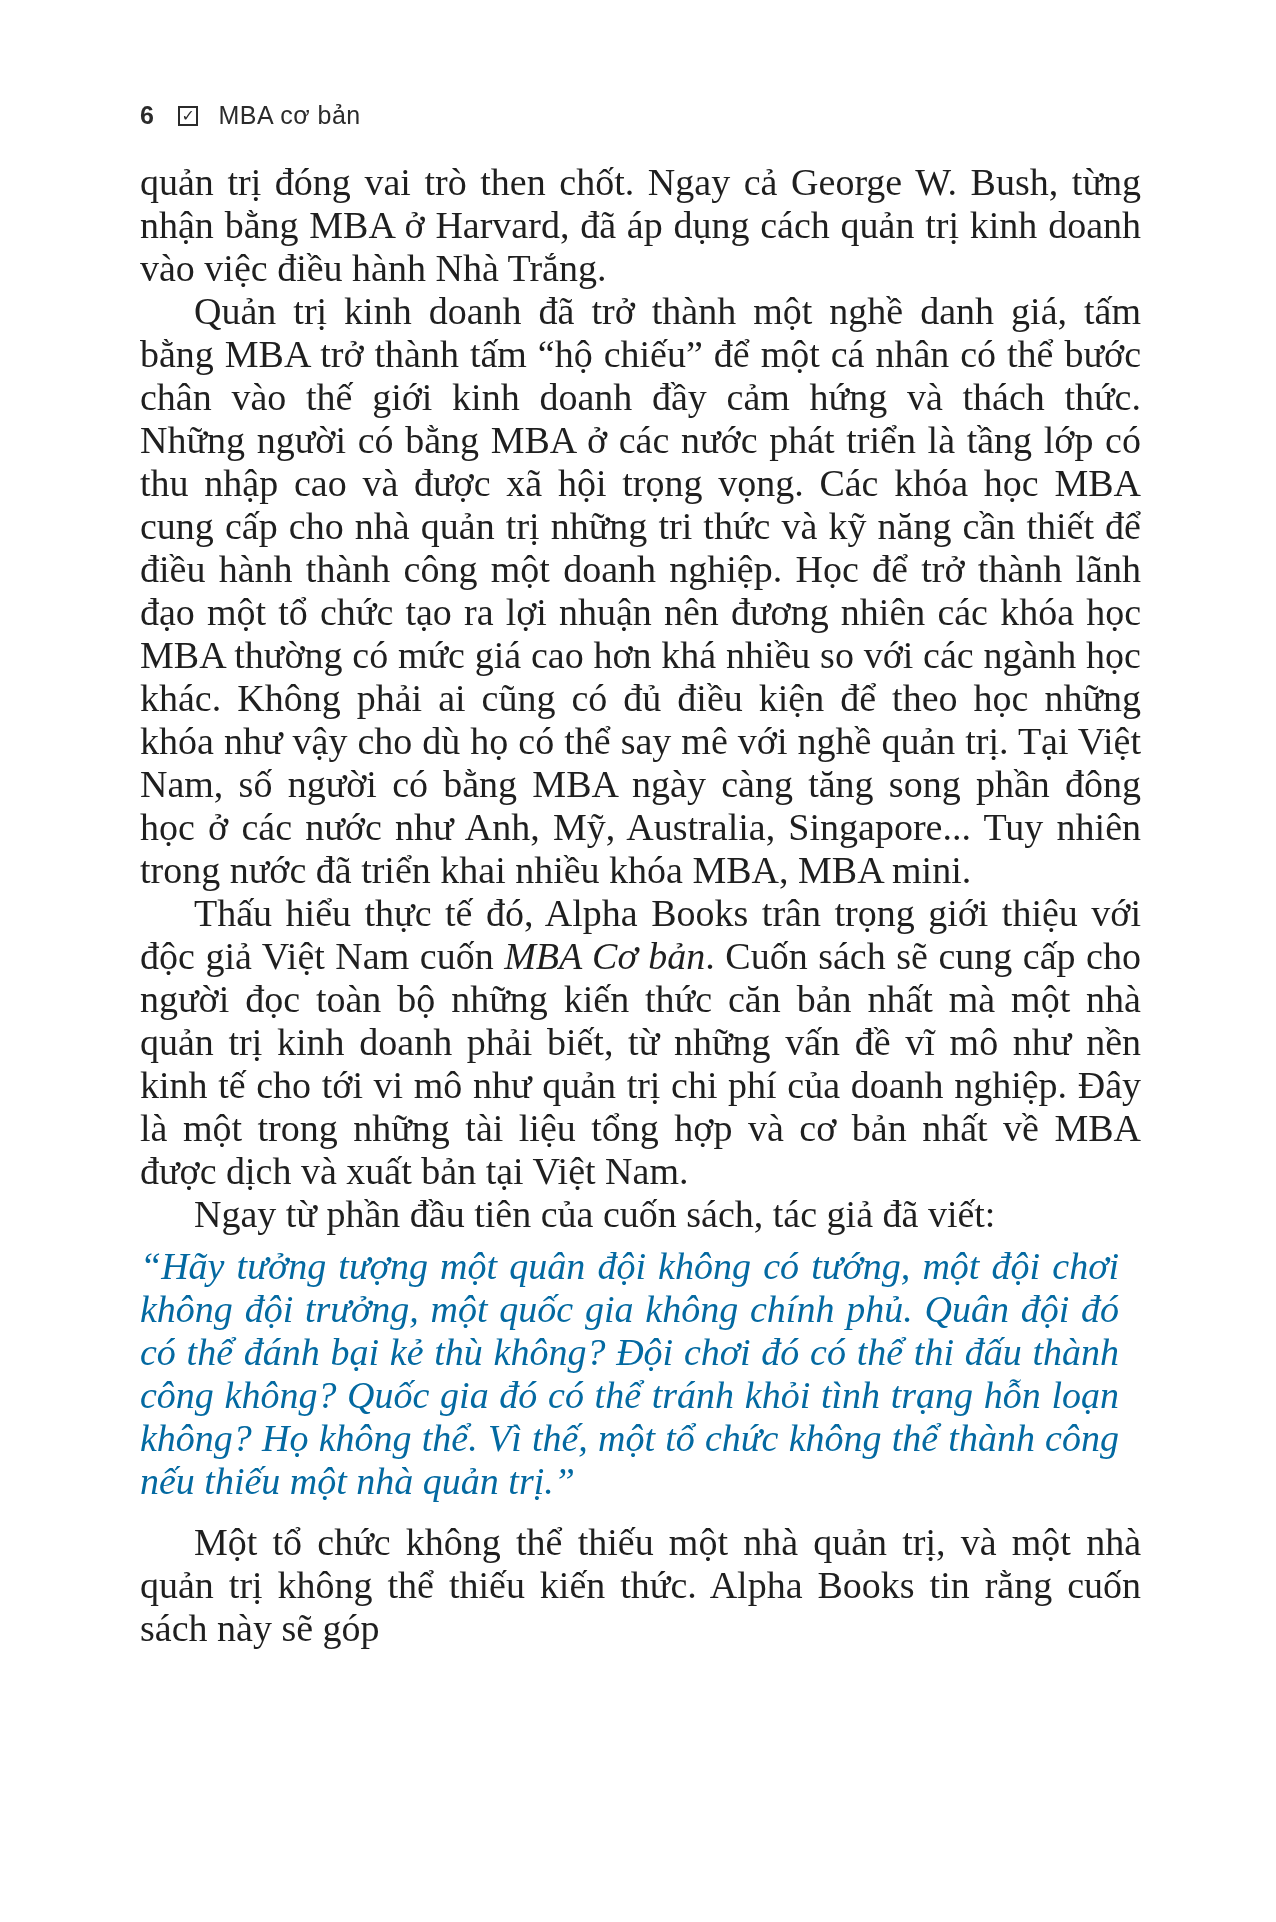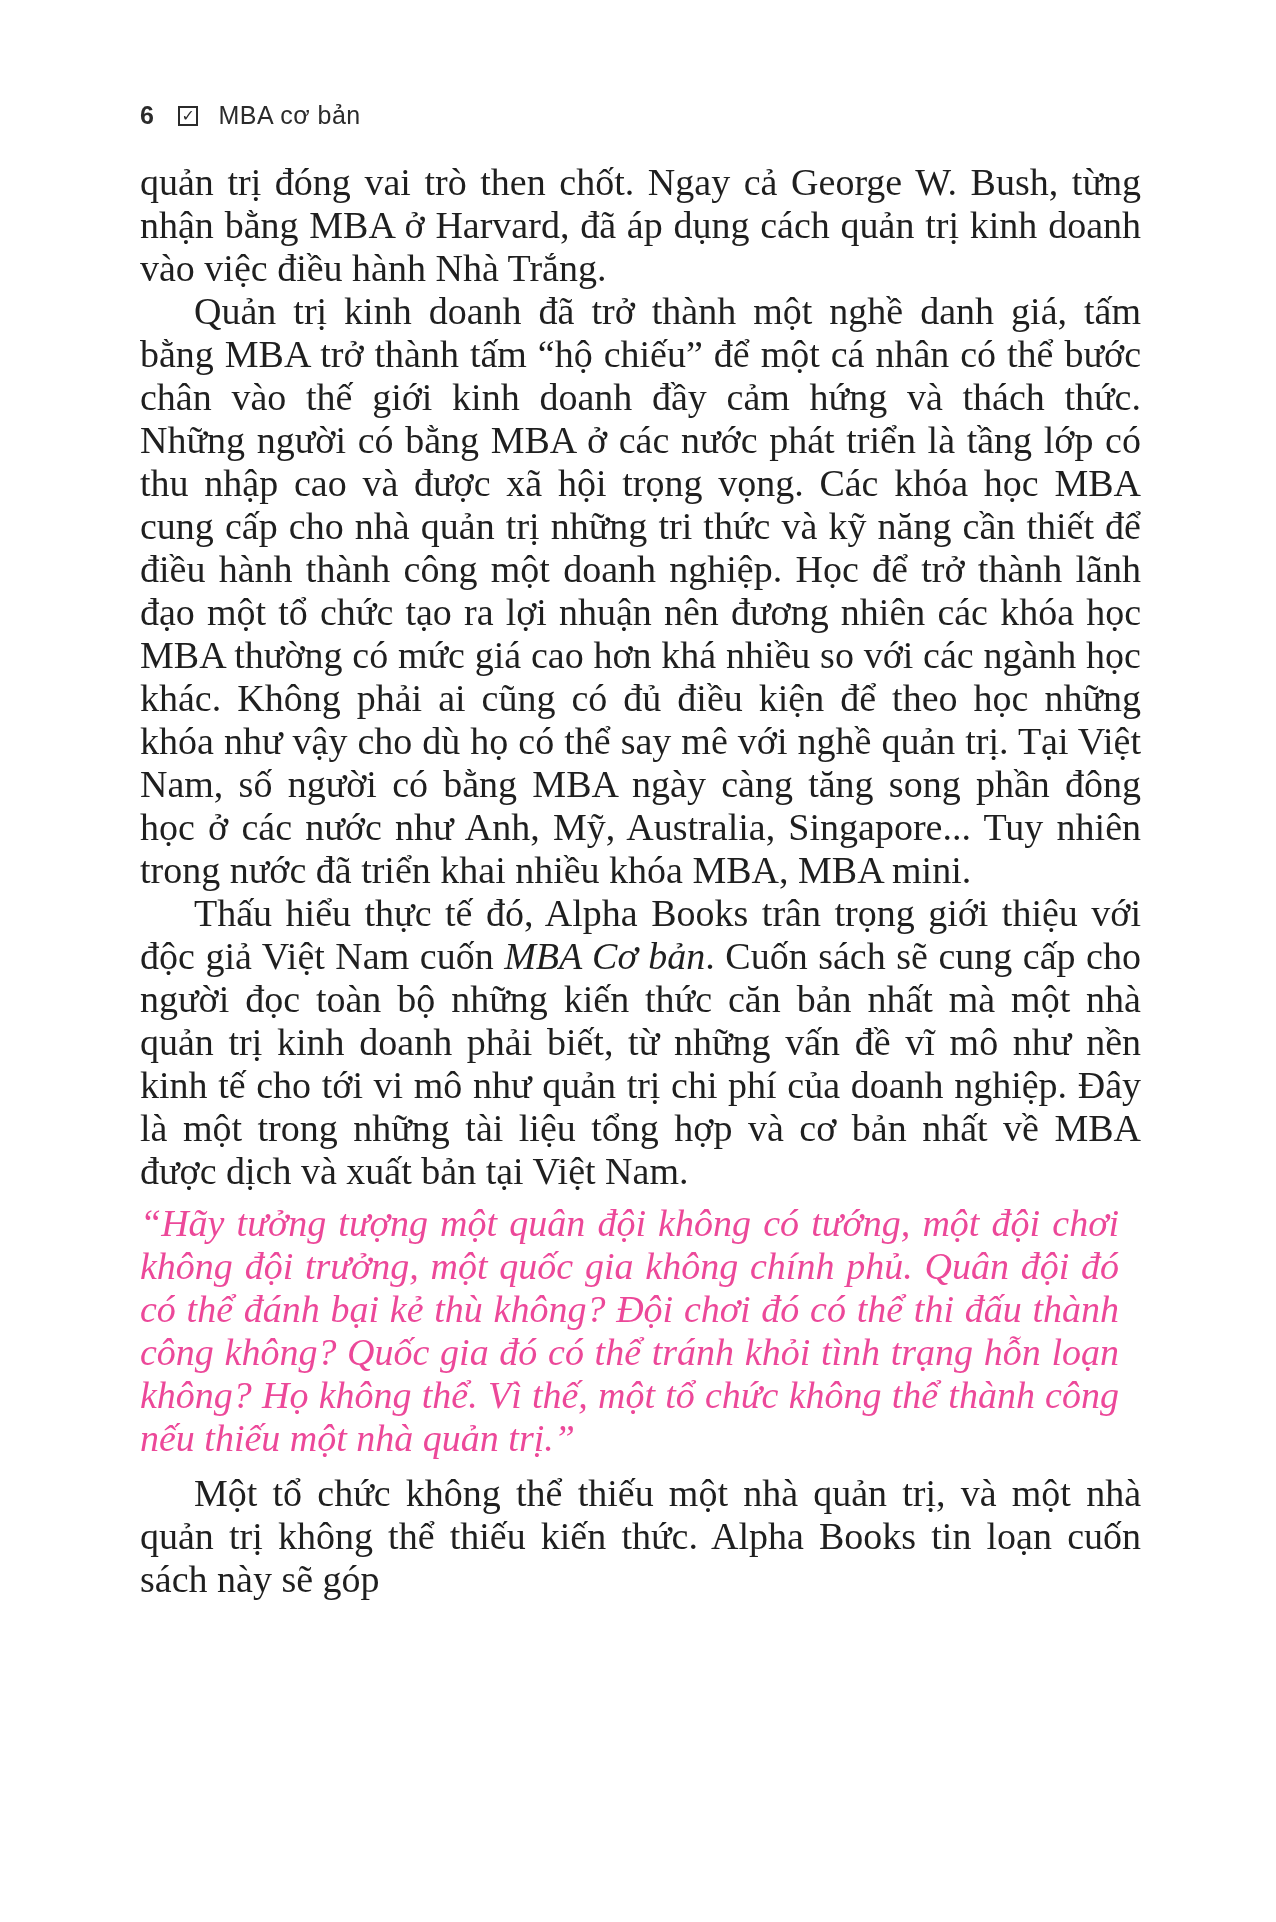--- a/index.html
+++ b/index.html
@@ -61,22 +61,22 @@
     text-indent: 54px;
   }
   .para.continued {
     text-indent: 0;
   }
   .para.quote {
     font-style: italic;
     text-indent: 0;
     padding-right: 22px;
     margin-top: 9px;
-    margin-bottom: 12px;
-    color: #ec4899;
+    margin-bottom: 18px;
+    color: #0369a1;
   }
   .book-ref {
     font-style: italic;
   }
 </style>
 </head>
 <body>
 
 <div class="page">
 
@@ -89,20 +89,21 @@
   </header>
 
   <main class="page-body">
 
     <p class="para continued">quản trị đóng vai trò then chốt. Ngay cả George W. Bush, từng nhận bằng MBA ở Harvard, đã áp dụng cách quản trị kinh doanh vào việc điều hành Nhà Trắng.</p>
 
     <p class="para">Quản trị kinh doanh đã trở thành một nghề danh giá, tấm bằng MBA trở thành tấm “hộ chiếu” để một cá nhân có thể bước chân vào thế giới kinh doanh đầy cảm hứng và thách thức. Những người có bằng MBA ở các nước phát triển là tầng lớp có thu nhập cao và được xã hội trọng vọng. Các khóa học MBA cung cấp cho nhà quản trị những tri thức và kỹ năng cần thiết để điều hành thành công một doanh nghiệp. Học để trở thành lãnh đạo một tổ chức tạo ra lợi nhuận nên đương nhiên các khóa học MBA thường có mức giá cao hơn khá nhiều so với các ngành học khác. Không phải ai cũng có đủ điều kiện để theo học những khóa như vậy cho dù họ có thể say mê với nghề quản trị. Tại Việt Nam, số người có bằng MBA ngày càng tăng song phần đông học ở các nước như Anh, Mỹ, Australia, Singapore... Tuy nhiên trong nước đã triển khai nhiều khóa MBA, MBA mini.</p>
 
     <p class="para"><span>Thấu hiểu thực tế đó, Alpha Books trân trọng giới thiệu với độc giả Việt Nam cuốn </span><em class="book-ref">MBA Cơ bản</em><span>. Cuốn sách sẽ cung cấp cho người đọc toàn bộ những kiến thức căn bản nhất mà một nhà quản trị kinh doanh phải biết, từ những vấn đề vĩ mô như nền kinh tế cho tới vi mô như quản trị chi phí của doanh nghiệp. Đây là một trong những tài liệu tổng hợp và cơ bản nhất về MBA được dịch và xuất bản tại Việt Nam.</span></p>
 
+    <p class="para">Ngay từ phần đầu tiên của cuốn sách, tác giả đã viết:</p>
 
     <p class="para quote">“Hãy tưởng tượng một quân đội không có tướng, một đội chơi không đội trưởng, một quốc gia không chính phủ. Quân đội đó có thể đánh bại kẻ thù không? Đội chơi đó có thể thi đấu thành công không? Quốc gia đó có thể tránh khỏi tình trạng hỗn loạn không? Họ không thể. Vì thế, một tổ chức không thể thành công nếu thiếu một nhà quản trị.”</p>
 
-    <p class="para">Một tổ chức không thể thiếu một nhà quản trị, và một nhà quản trị không thể thiếu kiến thức. Alpha Books tin loạn cuốn sách này sẽ góp</p>
+    <p class="para">Một tổ chức không thể thiếu một nhà quản trị, và một nhà quản trị không thể thiếu kiến thức. Alpha Books tin rằng cuốn sách này sẽ góp</p>
 
   </main>
 
 </div>
 
 </body></html>

